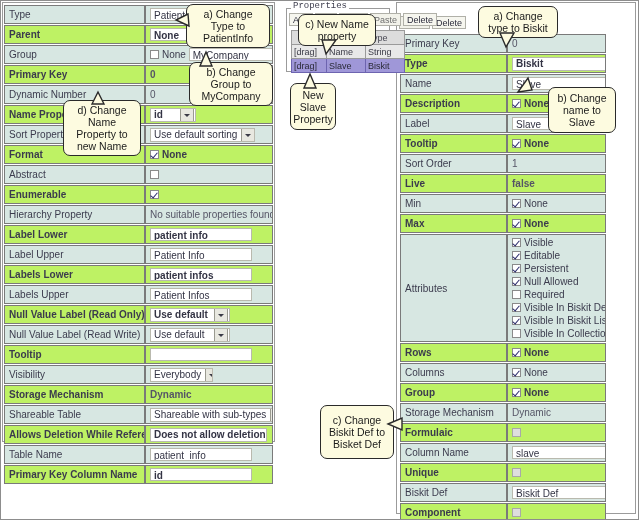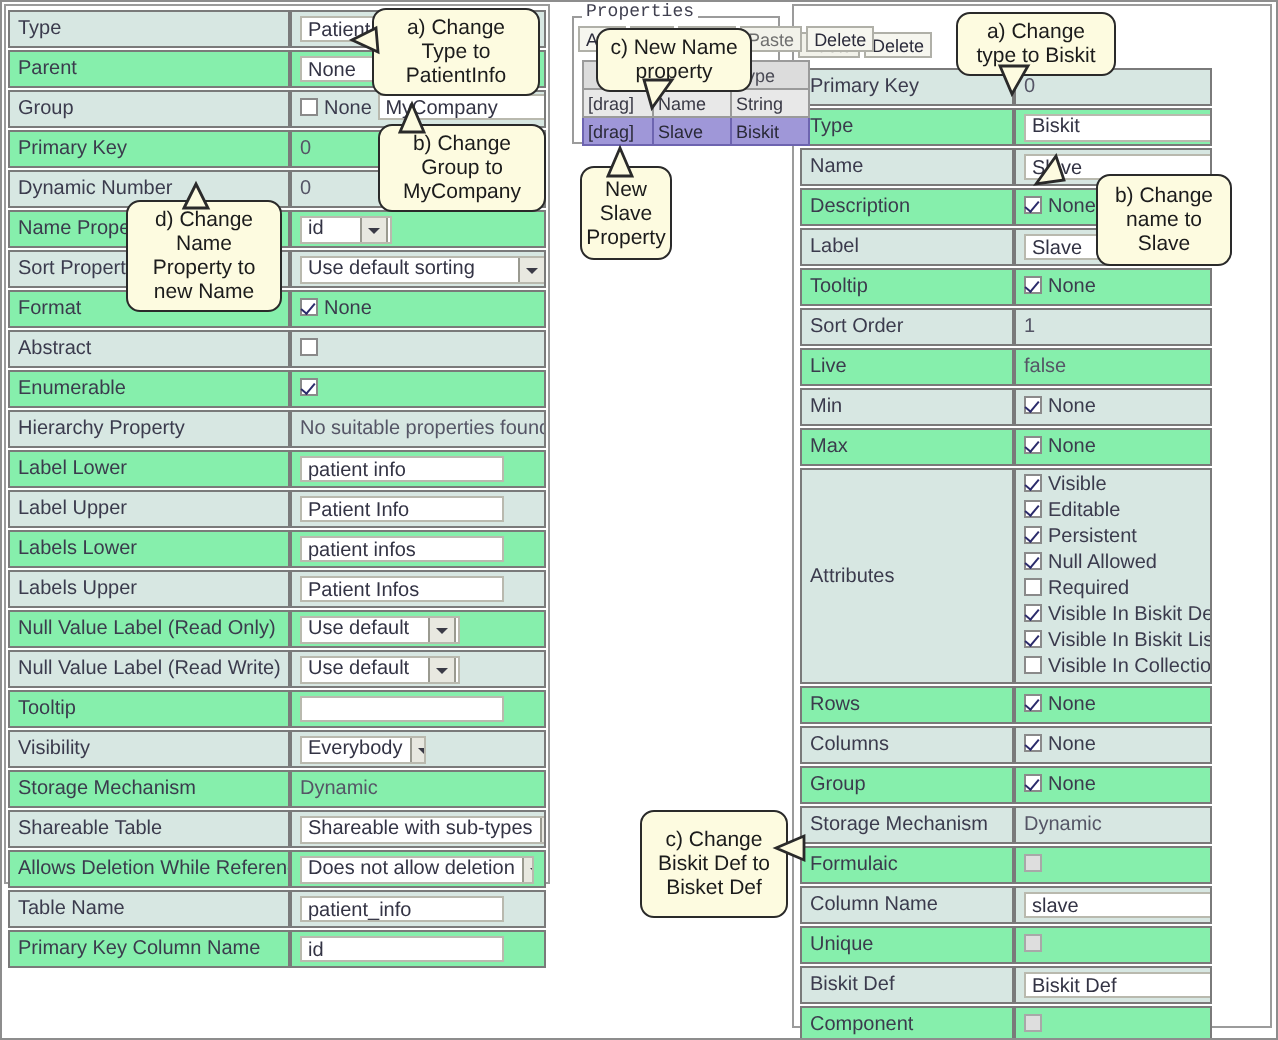--- a/index.html
+++ b/index.html
@@ -26,21 +26,21 @@
     border: 1px solid #7a7a7a;
     padding: 0 4px;
     height: 17px;
     font-size: 10px;
     color: #3b3b4d;
     white-space: nowrap;
     overflow: hidden;
     vertical-align: middle;
   }
   .row-a td { background: #d7e7e2; }
-  .row-b td { background: #86efac; }
+  .row-b td { background: #bef264; font-weight: bold; }
 
   .cell-label { }
   .cell-value { }
 
   
   .ro { color: #555566; }
 
   
   .tbox {
     display: inline-block;
@@ -262,21 +262,21 @@
         </tr>
         <tr class="row-b">
           <td class="cell-label">Name Property</td>
           <td class="cell-value"><span class="combo" style="width:46px">
               <span class="ctext">id</span>
               <span class="arrow"></span>
             </span></td>
         </tr>
         <tr class="row-a">
           <td class="cell-label">Sort Property</td>
-          <td class="cell-value"><span class="combo" style="width:125px">
+          <td class="cell-value"><span class="combo" style="width:105px">
               <span class="ctext">Use default sorting</span>
               <span class="arrow"></span>
             </span></td>
         </tr>
         <tr class="row-b">
           <td class="cell-label">Format</td>
           <td class="cell-value"><span class="cbline"><span class="cb checked"></span><span>None</span></span></td>
         </tr>
         <tr class="row-a">
           <td class="cell-label">Abstract</td>

